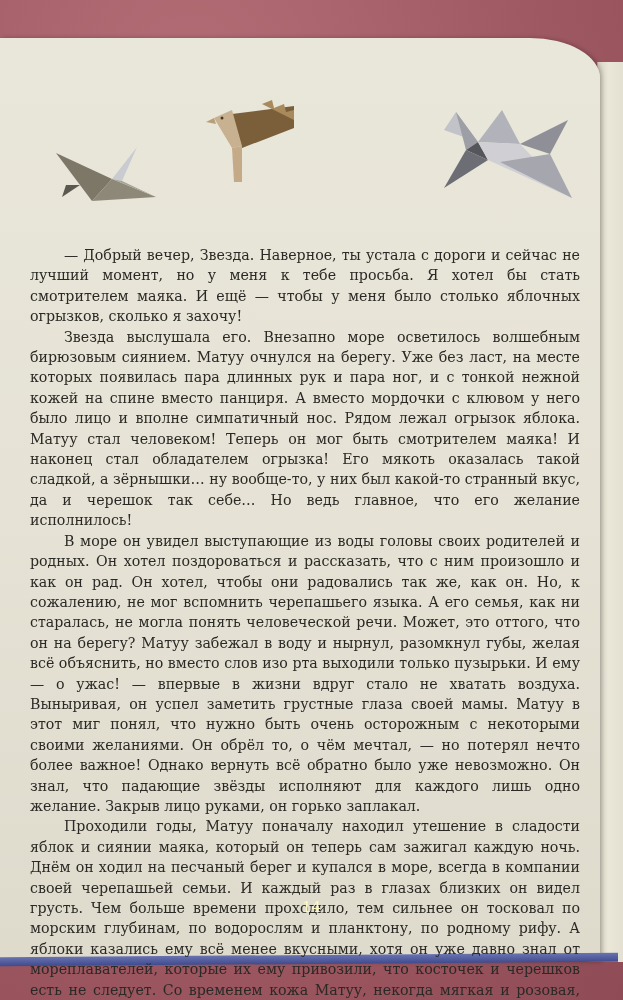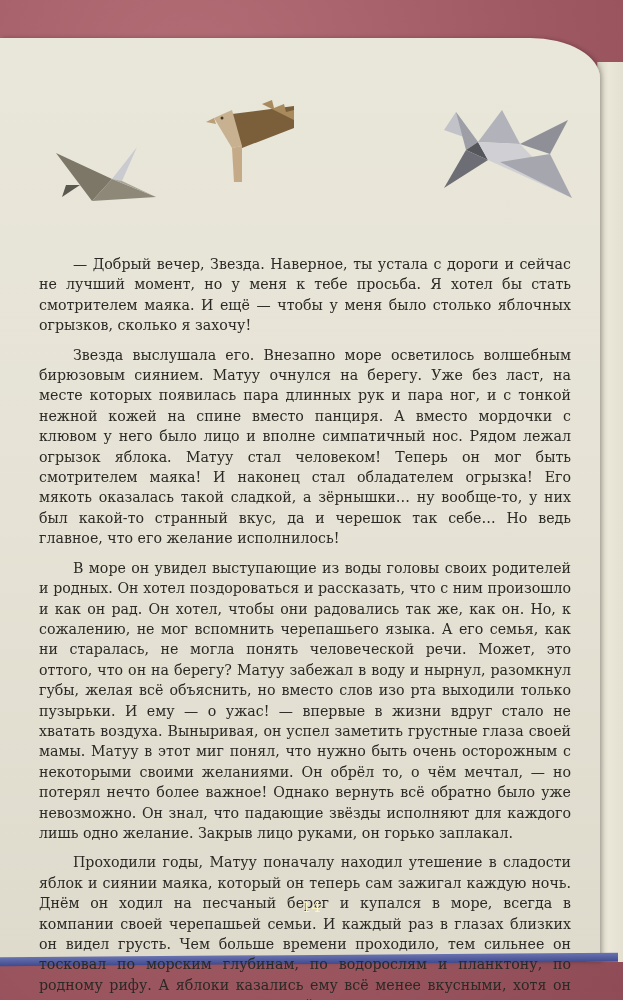--- a/index.html
+++ b/index.html
@@ -24,21 +24,21 @@
       background: linear-gradient(to bottom, #6a73b0, #3f4b8f);
       transform: skewY(-0.4deg);
     }
     .illustrations { position: absolute; left: 0; top: 100px; width: 600px; height: 110px; }
     .crane { position: absolute; }
     .text-block {
       position: absolute; left: 30px; top: 245px; width: 550px;
       font-family: "DejaVu Serif", serif; font-size: 14.2px; line-height: 20.4px;
       color: #2b2925; text-align: justify;
     }
-    .text-block p { margin: 9px; text-indent: 34px; }
+    .text-block p { margin: 0; text-indent: 34px; }
     .page-number {
       position: absolute; left: 0; width: 623px; top: 898px; text-align: center;
       font-family: "DejaVu Serif", serif; font-size: 15px; color: #fef9c3;
     }
   </style>
 </head>
 <body>
 
 <div class="page-stack"></div>
 <div class="page"></div>

